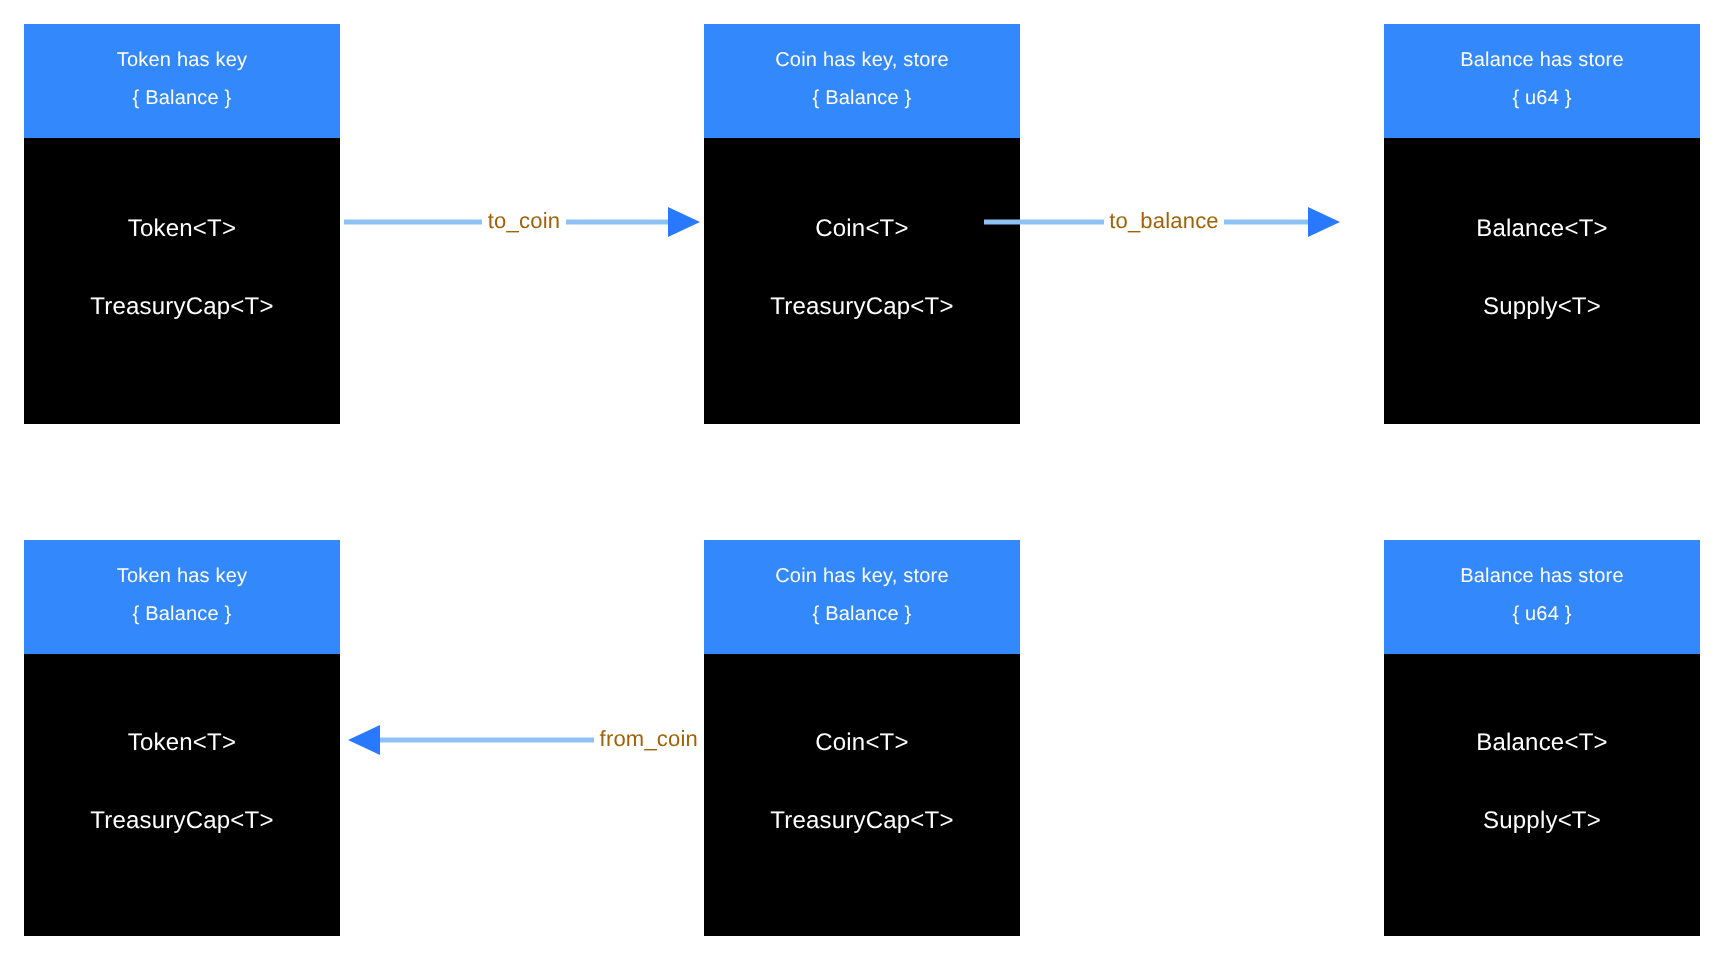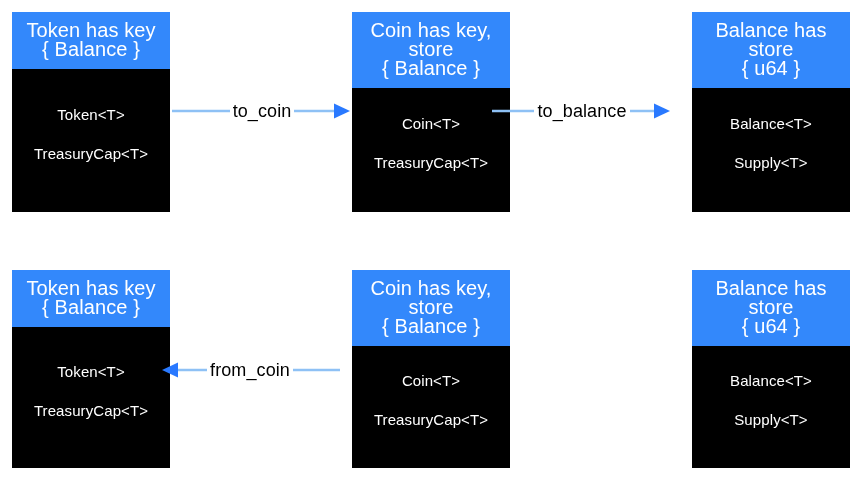--- a/index.html
+++ b/index.html
@@ -25,39 +25,39 @@
     box-sizing: border-box;
     background: #000000;
     display: flex;
     flex-direction: column;
     overflow: hidden;
   }
   .node-header {
     background: #3388fb;
     color: #ffffff;
     text-align: center;
-    font-size: 20px;
+    font-size: 10px;
     line-height: 19px;
     padding: 9px 4px 10px 4px;
     letter-spacing: 0.1px;
     white-space: pre-line;
   }
   .node-body {
     flex: 1;
     display: flex;
     flex-direction: column;
     align-items: center;
     justify-content: center;
     gap: 22px;
     color: #ffffff;
     background: #000000;
     padding-bottom: 14px;
   }
   .node-body .row {
-    font-size: 15px;
+    font-size: 12px;
     line-height: 17px;
     letter-spacing: 0.1px;
   }
 
   
   .edge {
     position: absolute;
     height: 30px;
     display: flex;
     align-items: center;
@@ -65,22 +65,22 @@
   }
   .edge svg {
     position: absolute;
     left: 0;
     top: 0;
   }
   .edge-label {
     position: relative;
     z-index: 2;
     background: #ffffff;
-    color: #000000;
-    font-size: 18px;
+    color: #a16207;
+    font-size: 11px;
     line-height: 17px;
     padding: 0 3px;
     letter-spacing: 0.1px;
     white-space: nowrap;
   }
 </style>
 </head>
 <body>
 
 <div id="canvas">
@@ -148,21 +148,21 @@
 
   <div class="node" style="left:692px; top:270px; width:158px; height:198px;">
     <div class="node-header">Balance has store
 { u64 }</div>
     <div class="node-body">
       <div class="row">Balance&lt;T&gt;</div>
       <div class="row">Supply&lt;T&gt;</div>
     </div>
   </div>
 
-  <div class="edge" style="left:160px; top:355px; width:180px;">
+  <div class="edge" style="left:172px; top:355px; width:180px;justify-content:flex-end;">
     <svg width="180" height="30" viewBox="0 0 180 30">
       <line x1="14" y1="15" x2="180" y2="15" stroke="#8ec1f5" stroke-width="2.6"></line>
       <polygon points="18,7.5 2,15 18,22.5" fill="#2979ff"></polygon>
     </svg>
     <span class="edge-label">from_coin</span>
   </div>
 
 
 </div>
 

